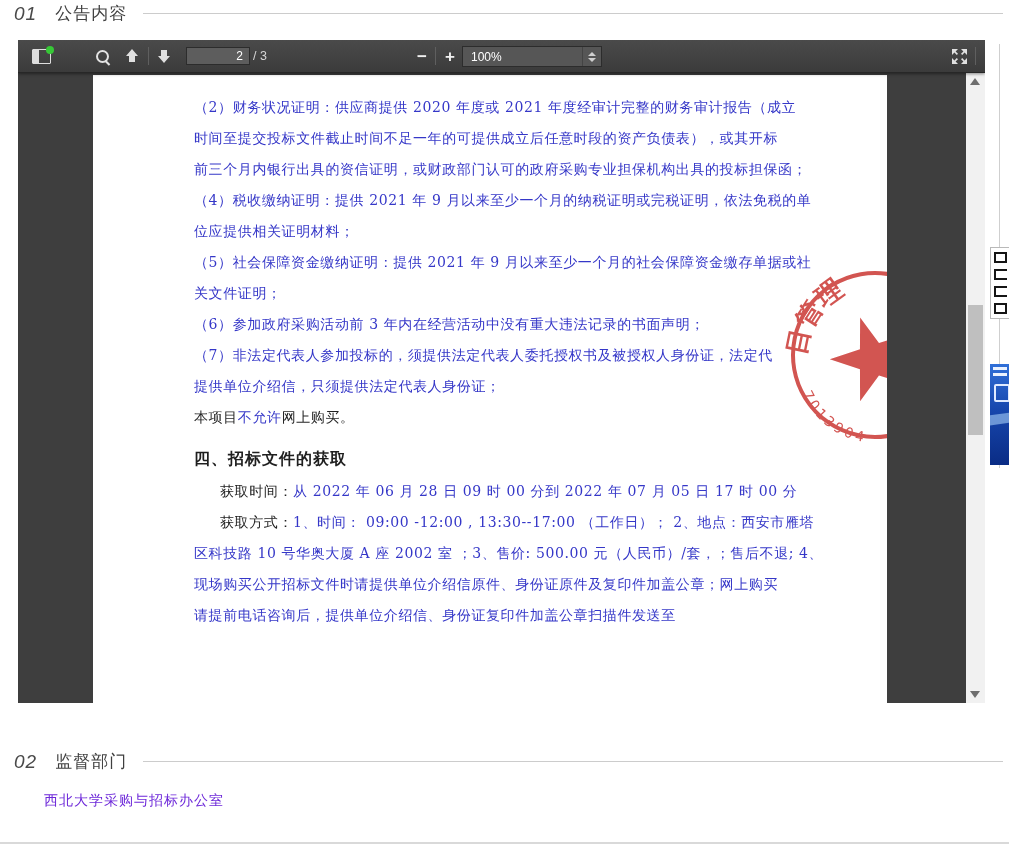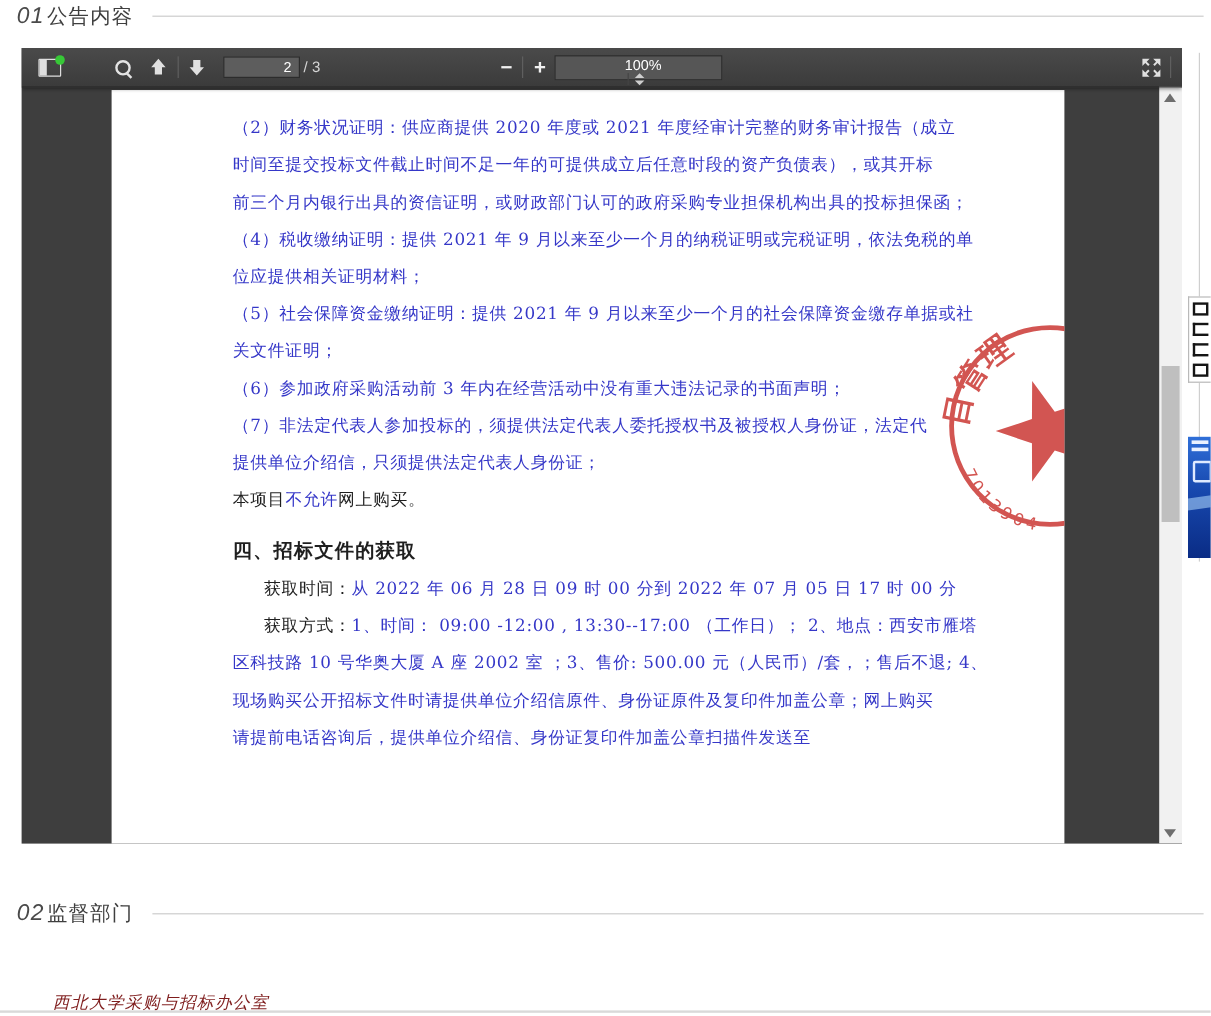--- a/index.html
+++ b/index.html
@@ -1,26 +1,26 @@
 <!DOCTYPE html>
 <html><head>
 <meta charset="utf-8">
 <style>
   html,body{margin:0;padding:0;}
   body{width:1009px;height:847px;background:#fff;position:relative;overflow:hidden;
        font-family:"Liberation Sans",sans-serif;}
 
   
   .sec{position:absolute;left:14px;right:6px;display:flex;align-items:center;}
-  .sec-num{font-style:italic;font-size:19px;color:#4a4a4a;margin-right:2px;letter-spacing:1px;}
+  .sec-num{font-style:italic;font-size:19px;color:#4a4a4a;margin-right:18px;letter-spacing:1px;}
   .sec-title{font-size:17px;color:#3f3f3f;letter-spacing:1px;}
   .sec-rule{flex:1;height:1px;background:#ccc;margin-left:16px;}
   #sec-announce{top:2px;}
   #sec-supervise{top:750px;}
-  #supervision-text{position:absolute;left:44px;top:827px;font-size:14px;color:#7f1d1d;letter-spacing:1px;font-style:italic;}
+  #supervision-text{position:absolute;left:44px;top:792px;font-size:14px;color:#6d28d9;letter-spacing:1px;}
   #bottom-rule{position:absolute;left:0;top:842px;width:1009px;height:2px;background:#d9d9d9;}
 
   
   .viewer{position:absolute;left:18px;top:40px;width:967px;height:663px;background:#3e3e3e;overflow:hidden;}
   .toolbar{position:absolute;left:0;top:0;width:100%;height:32px;
            background:linear-gradient(#4a4a4a,#3b3b3b);border-bottom:1px solid #272727;
            box-shadow:0 1px 3px rgba(0,0,0,.45);z-index:5;}
   .tbtn{position:absolute;top:4px;height:24px;display:flex;align-items:center;justify-content:center;cursor:pointer;}
 
   .sidebar-ico{position:relative;width:17px;height:13px;border:1.5px solid #dedede;border-radius:1px;}
@@ -33,21 +33,21 @@
 
   .tb-divider{position:absolute;top:7px;width:1px;height:18px;background:#5f5f5f;}
 
   .page-input{position:absolute;left:168px;top:7px;width:50px;height:16px;background:#5d5d5d;
               border:1px solid #2c2c2c;color:#fff;font-size:12px;text-align:right;padding:0 6px;
               font-family:"Liberation Sans",sans-serif;}
   .page-total{position:absolute;left:235px;top:9px;color:#d6d6d6;font-size:12.5px;}
 
   .zoom-txt{color:#f0f0f0;font-size:17px;font-weight:bold;line-height:1;}
   .zoom-select{position:absolute;left:444px;top:6px;width:138px;height:19px;background:#565656;
-               border:1px solid #2c2c2c;color:#fff;font-size:12px;display:flex;align-items:center;cursor:pointer;flex-direction:column;}
+               border:1px solid #2c2c2c;color:#fff;font-size:12px;display:flex;align-items:center;cursor:pointer;}
   .zoom-select .lbl{padding-left:8px;flex:1;}
   .spinner{width:18px;height:100%;border-left:1px solid #444;display:flex;flex-direction:column;
            align-items:center;justify-content:center;gap:2px;}
   .tri-up{width:0;height:0;border-left:4px solid transparent;border-right:4px solid transparent;border-bottom:4px solid #cfcfcf;}
   .tri-dn{width:0;height:0;border-left:4px solid transparent;border-right:4px solid transparent;border-top:4px solid #cfcfcf;}
 
   
   .scroll-track{position:absolute;left:948px;top:32px;width:19px;height:631px;background:#f1f1f1;z-index:4;}
   .scroll-up{position:absolute;left:4px;top:6px;width:0;height:0;border-left:5px solid transparent;
              border-right:5px solid transparent;border-bottom:7px solid #6e6e6e;}

